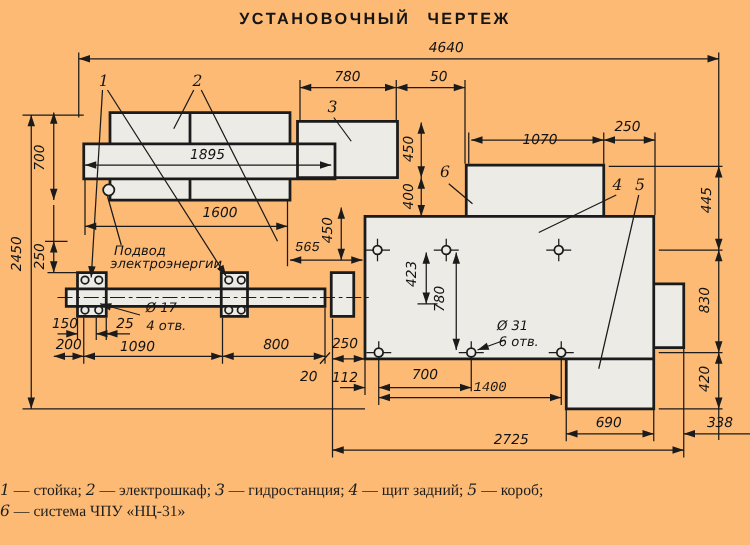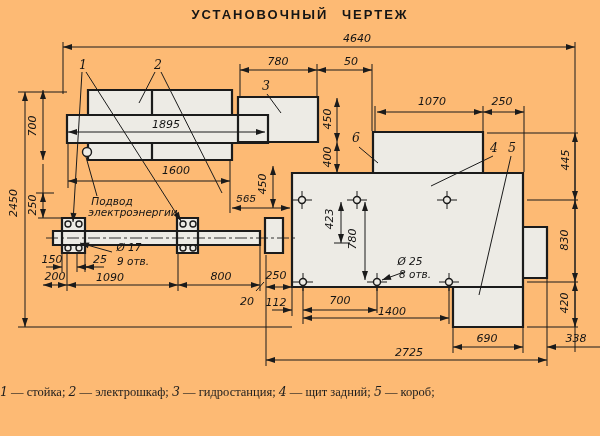--- a/index.html
+++ b/index.html
@@ -38,21 +38,21 @@
       <path d="M238,97H318V142H238ZM67,115H268V143H67ZM88,90H232V115H88ZM88,143H232V160H88ZM373,132H483V173H373ZM523,227H547V278H523ZM292,173H523V287H292ZM453,287H523V327H453ZM265,218H283V253H265ZM152,90L152,115M152,143L152,160M53,231H260V245H53ZM62,218H85V253H62ZM177,218H198V253H177Z" stroke="#1b1b1b" stroke-width="2.2" fill="#edebe5"></path>
       <path d="M46,238L296,238" stroke="#1b1b1b" stroke-width="0.9" fill="none" stroke-dasharray="12 3 3 3"></path>
       <path d="M292,200L312,200M302,191L302,209M347,200L367,200M357,191L357,209M437,200L457,200M447,191L447,209M293,282L313,282M303,273L303,291M367,282L387,282M377,273L377,291M439,282L459,282M449,273L449,291M63,42L63,94M575,42L575,352M18,92L67,92M240,64L240,96M317,64L317,96M372,64L372,131M375,106L375,131M483,106L483,131M524,106L524,172M68,143L68,188M230,160L230,213M38,218L61,218M36,193L54,193M43,164L43,196M62,254L62,272M77,254L77,272M85,254L85,272M67,254L67,291M178,254L178,291M260,246L260,291M266,255L266,366M292,288L292,316M303,287L303,324M377,287L377,313M449,287L449,324M453,328L453,353M523,328L523,353M547,278L547,366M487,133L578,133M527,200L578,200M527,282L578,282M527,327L578,327M334,243L350,243M256,291L264,282M18,327L292,327M63,47L575,47M240,70L317,70M317,70L372,70M377,112L483,112M483,112L524,112M68,132L265,132M68,181L230,181M232,208L290,208M43,285L67,285M67,285L178,285M178,285L260,285M266,287L292,287M303,310L377,310M303,318L449,318M453,347L523,347M266,360L547,360M43,90L43,160M25,92L25,327M43,193L43,218M337,98L337,142M337,142L337,173M273,166L273,208M341,202L341,243M365,202L365,280M575,133L575,200M575,200L575,282M575,282L575,327M547,347L600,347M272,310L292,310M46,267L62,267M77,267L93,267M85,267L104,267M82,72L73,222M86,72L181,221M155,72L139,103M161,72L222,193M97,196L86,157M267,94L281,113M359,147L378,163M493,156L431,186M511,156L479,295M112,252L80,243M404,272L382,280" stroke="#1b1b1b" stroke-width="1" fill="none"></path>
       <path d="M63,47L72.0,44.0L72.0,50.0ZM575,47L566.0,50.0L566.0,44.0ZM240,70L249.0,67.0L249.0,73.0ZM317,70L308.0,73.0L308.0,67.0ZM317,70L326.0,67.0L326.0,73.0ZM372,70L363.0,73.0L363.0,67.0ZM377,112L386.0,109.0L386.0,115.0ZM483,112L474.0,115.0L474.0,109.0ZM483,112L492.0,109.0L492.0,115.0ZM524,112L515.0,115.0L515.0,109.0ZM68,132L77.0,129.0L77.0,135.0ZM265,132L256.0,135.0L256.0,129.0ZM68,181L77.0,178.0L77.0,184.0ZM230,181L221.0,184.0L221.0,178.0ZM232,208L241.0,205.0L241.0,211.0ZM290,208L281.0,211.0L281.0,205.0ZM43,285L52.0,282.0L52.0,288.0ZM67,285L58.0,288.0L58.0,282.0ZM67,285L76.0,282.0L76.0,288.0ZM178,285L169.0,288.0L169.0,282.0ZM178,285L187.0,282.0L187.0,288.0ZM260,285L251.0,288.0L251.0,282.0ZM266,287L275.0,284.0L275.0,290.0ZM292,287L283.0,290.0L283.0,284.0ZM303,310L312.0,307.0L312.0,313.0ZM377,310L368.0,313.0L368.0,307.0ZM303,318L312.0,315.0L312.0,321.0ZM449,318L440.0,321.0L440.0,315.0ZM453,347L462.0,344.0L462.0,350.0ZM523,347L514.0,350.0L514.0,344.0ZM266,360L275.0,357.0L275.0,363.0ZM547,360L538.0,363.0L538.0,357.0ZM43,90L46.0,99.0L40.0,99.0ZM43,160L40.0,151.0L46.0,151.0ZM25,92L28.0,101.0L22.0,101.0ZM25,327L22.0,318.0L28.0,318.0ZM43,193L46.0,202.0L40.0,202.0ZM43,218L40.0,209.0L46.0,209.0ZM337,98L340.0,107.0L334.0,107.0ZM337,142L334.0,133.0L340.0,133.0ZM337,142L340.0,151.0L334.0,151.0ZM337,173L334.0,164.0L340.0,164.0ZM273,166L276.0,175.0L270.0,175.0ZM273,208L270.0,199.0L276.0,199.0ZM341,202L344.0,211.0L338.0,211.0ZM341,243L338.0,234.0L344.0,234.0ZM365,202L368.0,211.0L362.0,211.0ZM365,280L362.0,271.0L368.0,271.0ZM575,133L578.0,142.0L572.0,142.0ZM575,200L572.0,191.0L578.0,191.0ZM575,200L578.0,209.0L572.0,209.0ZM575,282L572.0,273.0L578.0,273.0ZM575,282L578.0,291.0L572.0,291.0ZM575,327L572.0,318.0L578.0,318.0ZM547,347L556.0,344.0L556.0,350.0ZM292,310L283.0,313.0L283.0,307.0ZM62,267L53.0,270.0L53.0,264.0ZM77,267L86.0,264.0L86.0,270.0ZM85,267L94.0,264.0L94.0,270.0ZM73,222L70.5,212.8L76.5,213.2ZM181,221L173.6,215.0L178.7,211.8ZM80,243L89.5,242.5L87.9,248.3ZM382,280L389.4,274.1L391.5,279.7Z" stroke="none" stroke-width="0" fill="#1b1b1b"></path>
       <path d="M71,224a3,3 0 1,0 -6,0a3,3 0 1,0 6,0M82,224a3,3 0 1,0 -6,0a3,3 0 1,0 6,0M71,248a3,3 0 1,0 -6,0a3,3 0 1,0 6,0M82,248a3,3 0 1,0 -6,0a3,3 0 1,0 6,0M186,224a3,3 0 1,0 -6,0a3,3 0 1,0 6,0M196,224a3,3 0 1,0 -6,0a3,3 0 1,0 6,0M186,248a3,3 0 1,0 -6,0a3,3 0 1,0 6,0M196,248a3,3 0 1,0 -6,0a3,3 0 1,0 6,0M305.5,200a3.5,3.5 0 1,0 -7,0a3.5,3.5 0 1,0 7,0M360.5,200a3.5,3.5 0 1,0 -7,0a3.5,3.5 0 1,0 7,0M450.5,200a3.5,3.5 0 1,0 -7,0a3.5,3.5 0 1,0 7,0M306.5,282a3.5,3.5 0 1,0 -7,0a3.5,3.5 0 1,0 7,0M380.5,282a3.5,3.5 0 1,0 -7,0a3.5,3.5 0 1,0 7,0M452.5,282a3.5,3.5 0 1,0 -7,0a3.5,3.5 0 1,0 7,0M91.5,152a4.5,4.5 0 1,0 -9,0a4.5,4.5 0 1,0 9,0" stroke="#1b1b1b" stroke-width="1.4" fill="#edebe5"></path>
     </svg>
   <div id="anno-layer">
       <div class="anno" style="left: 357px; top: 38px;">4640</div>
       <div class="anno" style="left: 278px; top: 61px;">780</div>
       <div class="anno" style="left: 351px; top: 61px; text-align: center;">50</div>
-      <div class="anno" style="left: 432px; top: 101px; text-align: center;">1070</div>
+      <div class="anno" style="left: 432px; top: 112px; text-align: center;">1070</div>
       <div class="anno" style="left: 502px; top: 101px;">250</div>
       <div class="anno" style="left: 166px; top: 124px;">1895</div>
       <div class="anno" style="left: 176px; top: 170px;">1600</div>
       <div class="anno" style="left: 246px; top: 199px; font-family: Liberation Mono, monospace;">565</div>
       <div class="anno rot" style="left: 262px; top: 184px;">450</div>
       <div class="anno rot" style="left: 327px; top: 119px;">450</div>
       <div class="anno rot" style="left: 327px; top: 157px;">400</div>
       <div class="anno rot" style="left: 565px; top: 160px;">445</div>
       <div class="anno rot" style="left: 564px; top: 240px;">830</div>
       <div class="anno rot" style="left: 564px; top: 303px;">420</div>
@@ -63,33 +63,34 @@
       <div class="anno rot" style="left: 352px; top: 239px;">780</div>
       <div class="anno" style="left: 52px; top: 259px;">150</div>
       <div class="anno" style="left: 94px; top: 259px; padding-left: 12px;">25</div>
       <div class="anno" style="left: 55px; top: 276px;">200</div>
       <div class="anno" style="left: 110px; top: 277px; text-align: center;">1090</div>
       <div class="anno" style="left: 221px; top: 276px;">800</div>
       <div class="anno" style="left: 276px; top: 275px;">250</div>
       <div class="anno" style="left: 247px; top: 301px;">20</div>
       <div class="anno" style="left: 276px; top: 302px;">112</div>
       <div class="anno" style="left: 340px; top: 300px;">700</div>
-      <div class="anno" style="left: 392px; top: 311px;">1400</div>
+      <div class="anno" style="left: 392px; top: 311px; font-family: Liberation Mono, monospace;">1400</div>
       <div class="anno" style="left: 487px; top: 338px;">690</div>
       <div class="anno" style="left: 576px; top: 338px;">338</div>
       <div class="anno" style="left: 409px; top: 352px;">2725</div>
       <div class="anno note" style="left: 129px; top: 247px;">Ø 17</div>
-      <div class="anno note" style="left: 133px; top: 261px;">9 отв.</div>
-      <div class="anno note" style="left: 410px; top: 261px;">Ø 25</div>
-      <div class="anno note" style="left: 415px; top: 274px;">8 отв.</div>
+      <div class="anno note" style="left: 133px; top: 261px;">4 отв.</div>
+      <div class="anno note" style="left: 410px; top: 261px;">Ø 31</div>
+      <div class="anno note" style="left: 415px; top: 274px;">6 отв.</div>
       <div class="anno note" style="left: 112px; top: 201px;">Подвод</div>
       <div class="anno note" style="left: 133px; top: 212px;">электроэнергии</div>
       <div class="anno part" style="left: 83px; top: 65px;">1</div>
       <div class="anno part" style="left: 158px; top: 65px;">2</div>
       <div class="anno part" style="left: 266px; top: 86px;">3</div>
       <div class="anno part" style="left: 494px; top: 148px;">4</div>
       <div class="anno part" style="left: 512px; top: 148px;">5</div>
       <div class="anno part" style="left: 356px; top: 138px;">6</div>
     </div>
   <div id="caption">
     <div id="cap1"><span><span class="num">1</span> — стойка;  </span><span><span class="num">2</span> — электрошкаф;  </span><span><span class="num">3</span> — гидростанция;  </span><span><span class="num">4</span> — щит задний;  </span><span><span class="num">5</span> — короб;  </span></div>
+    <div id="cap2"><span><span class="num">6</span> — система ЧПУ «НЦ-31»</span></div>
   </div>
 </div>
 
 </body></html>

